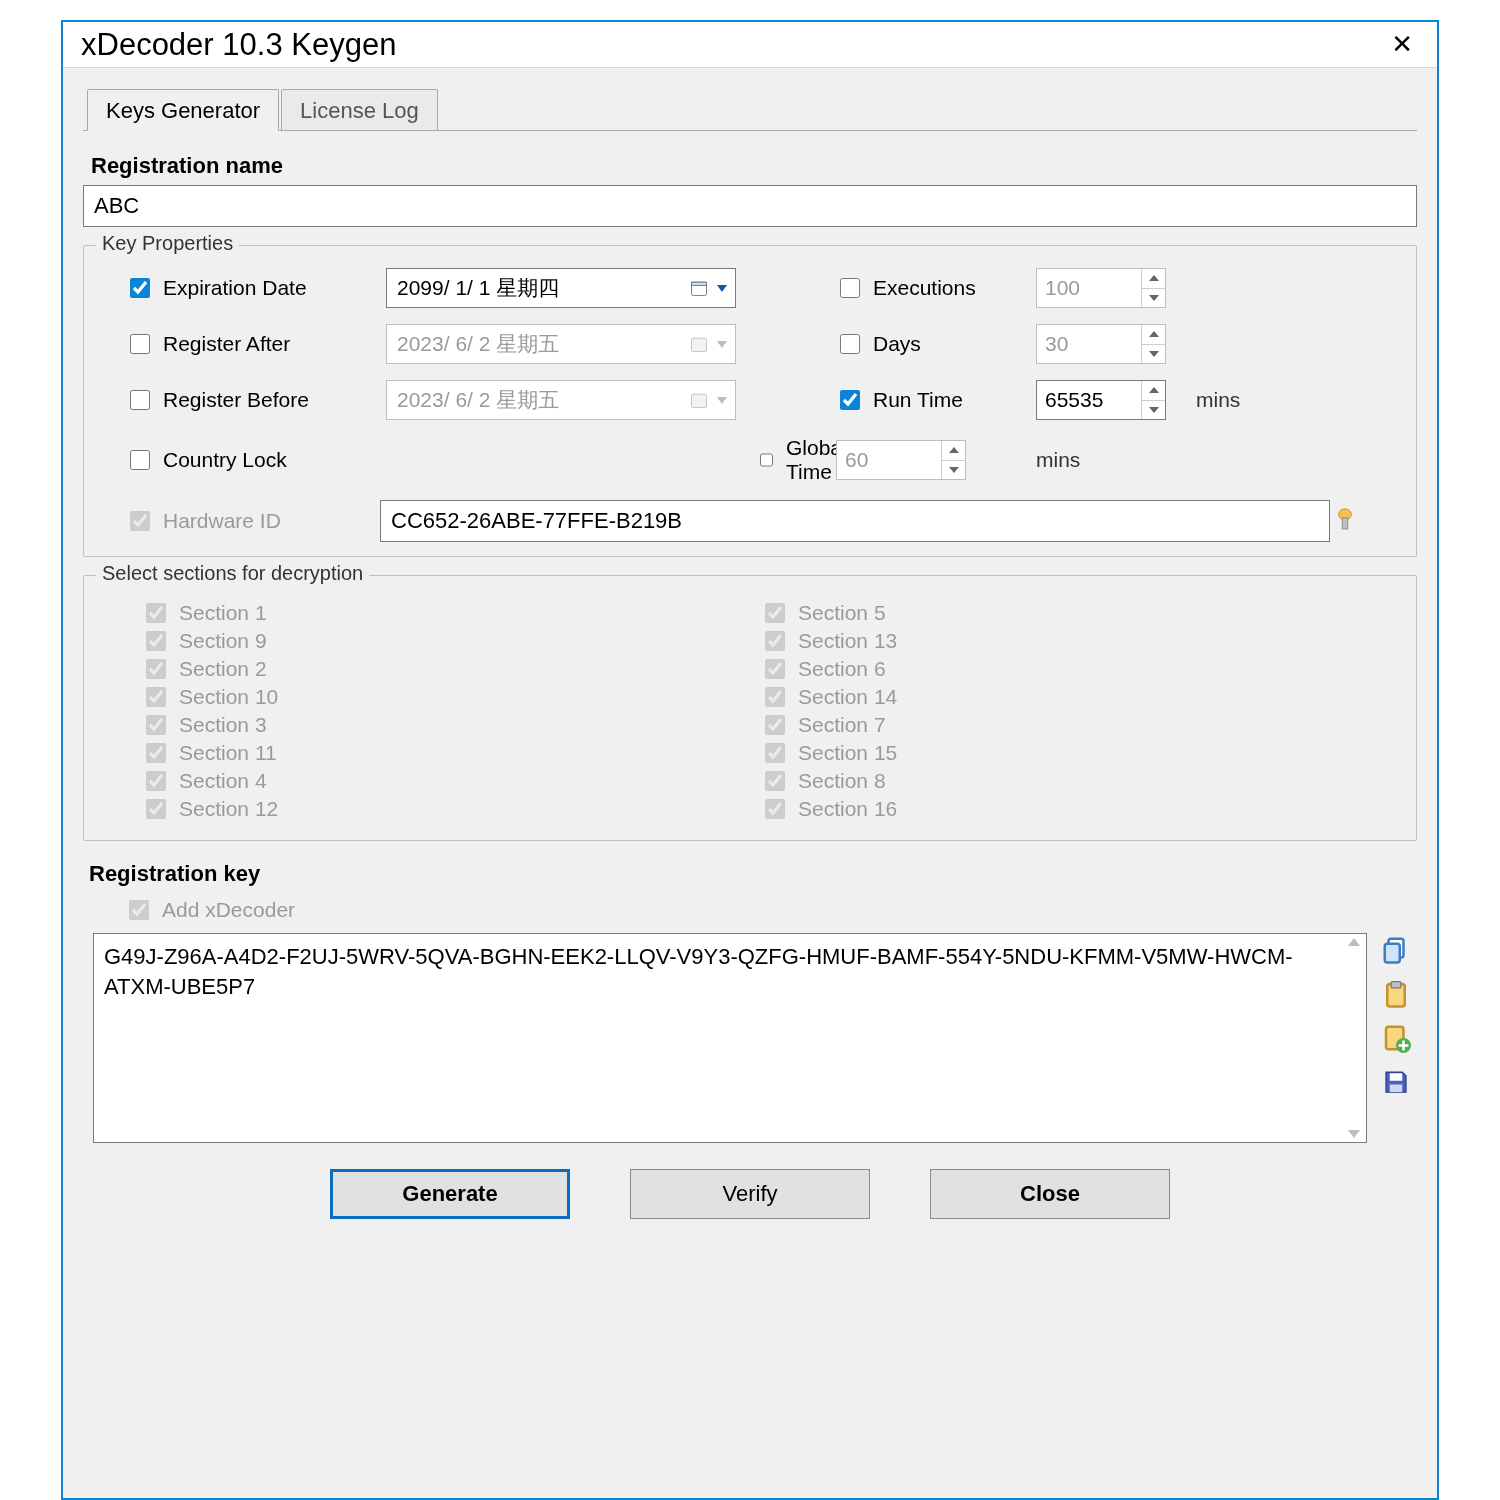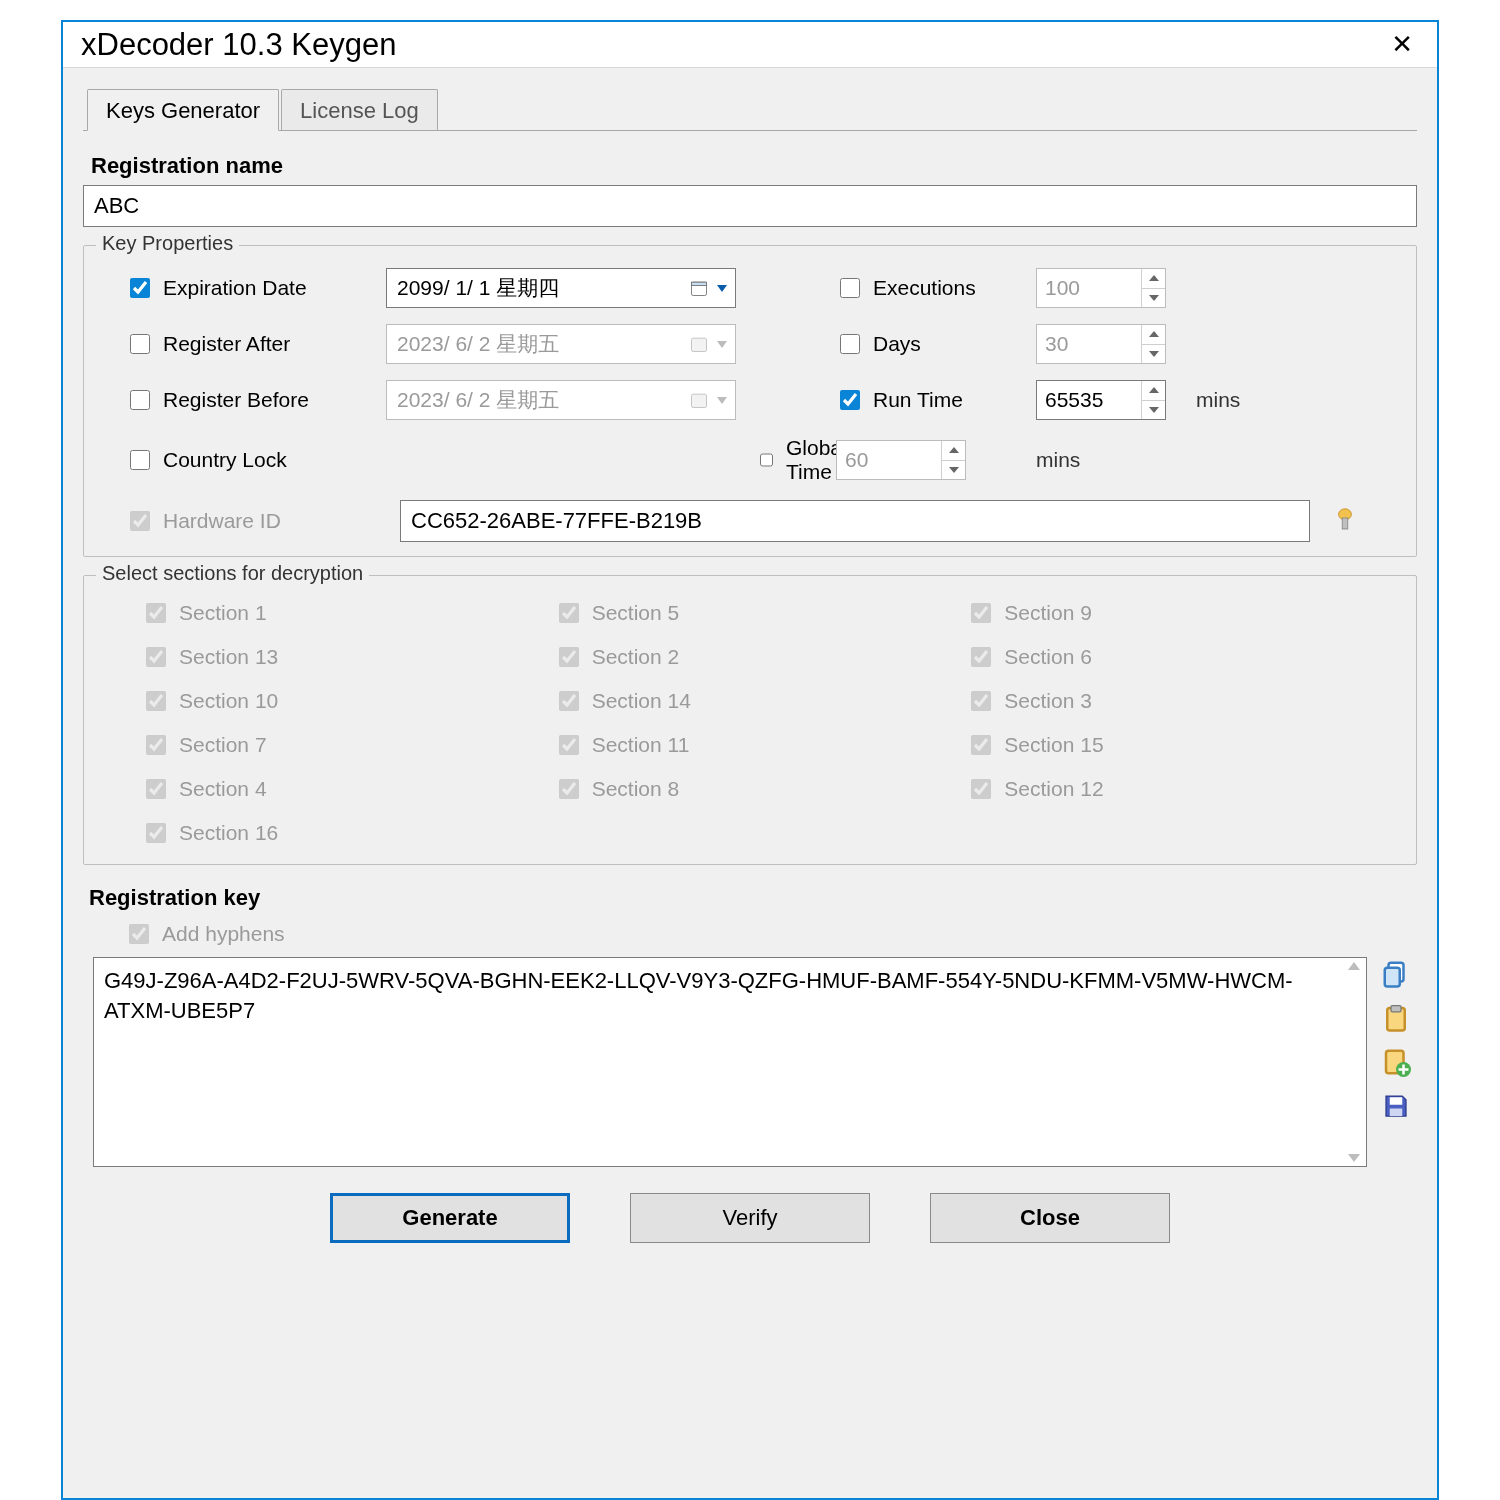--- a/index.html
+++ b/index.html
@@ -34,23 +34,23 @@
   .spinbox .val { flex:1; padding:0 8px; display:flex; align-items:center; font-size:21px; }
   .spinbox .spins { width:24px; display:flex; flex-direction:column; border-left:1px solid #cfcfcf; }
   .spinbox .spins div { flex:1; display:flex; align-items:center; justify-content:center; }
   .spinbox .spins .u { border-bottom:1px solid #cfcfcf;}
   .spinbox .spins .arr { width:0;height:0;border-left:5px solid transparent;border-right:5px solid transparent; }
   .spinbox .spins .u .arr{ border-bottom:6px solid #666;}
   .spinbox .spins .d .arr{ border-top:6px solid #666;}
   .unit { font-size:21px; color:#333; }
   .selectbox { width:350px; height:40px; background:#e5e5e5; border:1px solid #bcbcbc; display:flex; align-items:center; justify-content:space-between; padding:0 10px; font-size:21px; color:#9a9a9a; }
   .selectbox .caret { width:0;height:0;border-left:5px solid transparent;border-right:5px solid transparent;border-top:7px solid #9a9a9a;}
-  .hw-row { padding:16px 24px 0 28px; display:grid; grid-template-columns: 250px 1fr 44px; gap:24px; align-items:center; }
+  .hw-row { padding:16px 24px 0 28px; display:grid; grid-template-columns: 250px 1fr 44px; gap:4px; align-items:center; }
   .hw-inp { height:42px; background:#fff; border:1px solid #7a7a7a; padding:0 10px; font-size:22px; display:flex; align-items:center; }
-  .sections { display:grid; grid-template-columns: repeat(3, 1fr); row-gap:18px; padding:6px 22px 4px 44px; }
+  .sections { display:grid; grid-template-columns: repeat(2, 1fr); row-gap:2px; padding:6px 22px 4px 44px; }
   .sections .cb { color:#9a9a9a; }
   .regkey-box { margin-top:20px; padding-left:6px; }
   .regkey-head { font-size:22px; font-weight:bold; color:#000; margin-bottom:10px; }
   .hyphens { padding:0 0 10px 36px; color:#9a9a9a; }
   .key-row { display:flex; gap:14px; align-items:flex-start; padding:0 6px 0 4px; }
   .key-area { flex:1; height:210px; background:#fff; border:1px solid #7a7a7a; padding:8px 26px 8px 10px; font-size:22px; color:#000; position:relative; overflow:hidden; line-height:1.35; }
   .key-area .sb { position:absolute; right:2px; top:4px; bottom:4px; width:20px; display:flex; flex-direction:column; justify-content:space-between; align-items:center; }
   .key-area .sb .a { width:0;height:0;border-left:6px solid transparent;border-right:6px solid transparent; }
   .key-area .sb .up { border-bottom:8px solid #bdbdbd; }
   .key-area .sb .dn { border-top:8px solid #bdbdbd; }
@@ -288,21 +288,21 @@
               <label>Section 16</label>
             </div>
           </div>
       </div>
 
       
       <div class="regkey-box">
         <div class="regkey-head">Registration key</div>
         <div class="cb hyphens disabled">
           <input type="checkbox" checked="" disabled="" style="">
-          <label>Add hyphens</label>
+          <label>Add xDecoder</label>
         </div>
         <div class="key-row">
           <div class="key-area">
             <span>G49J-Z96A-A4D2-F2UJ-5WRV-5QVA-BGHN-EEK2-LLQV-V9Y3-QZFG-HMUF-BAMF-554Y-5NDU-KFMM-V5MW-HWCM-ATXM-UBE5P7</span>
             <div class="sb">
               <div class="a up"></div>
               <div class="a dn"></div>
             </div>
           </div>
           <div class="sidebtns">

